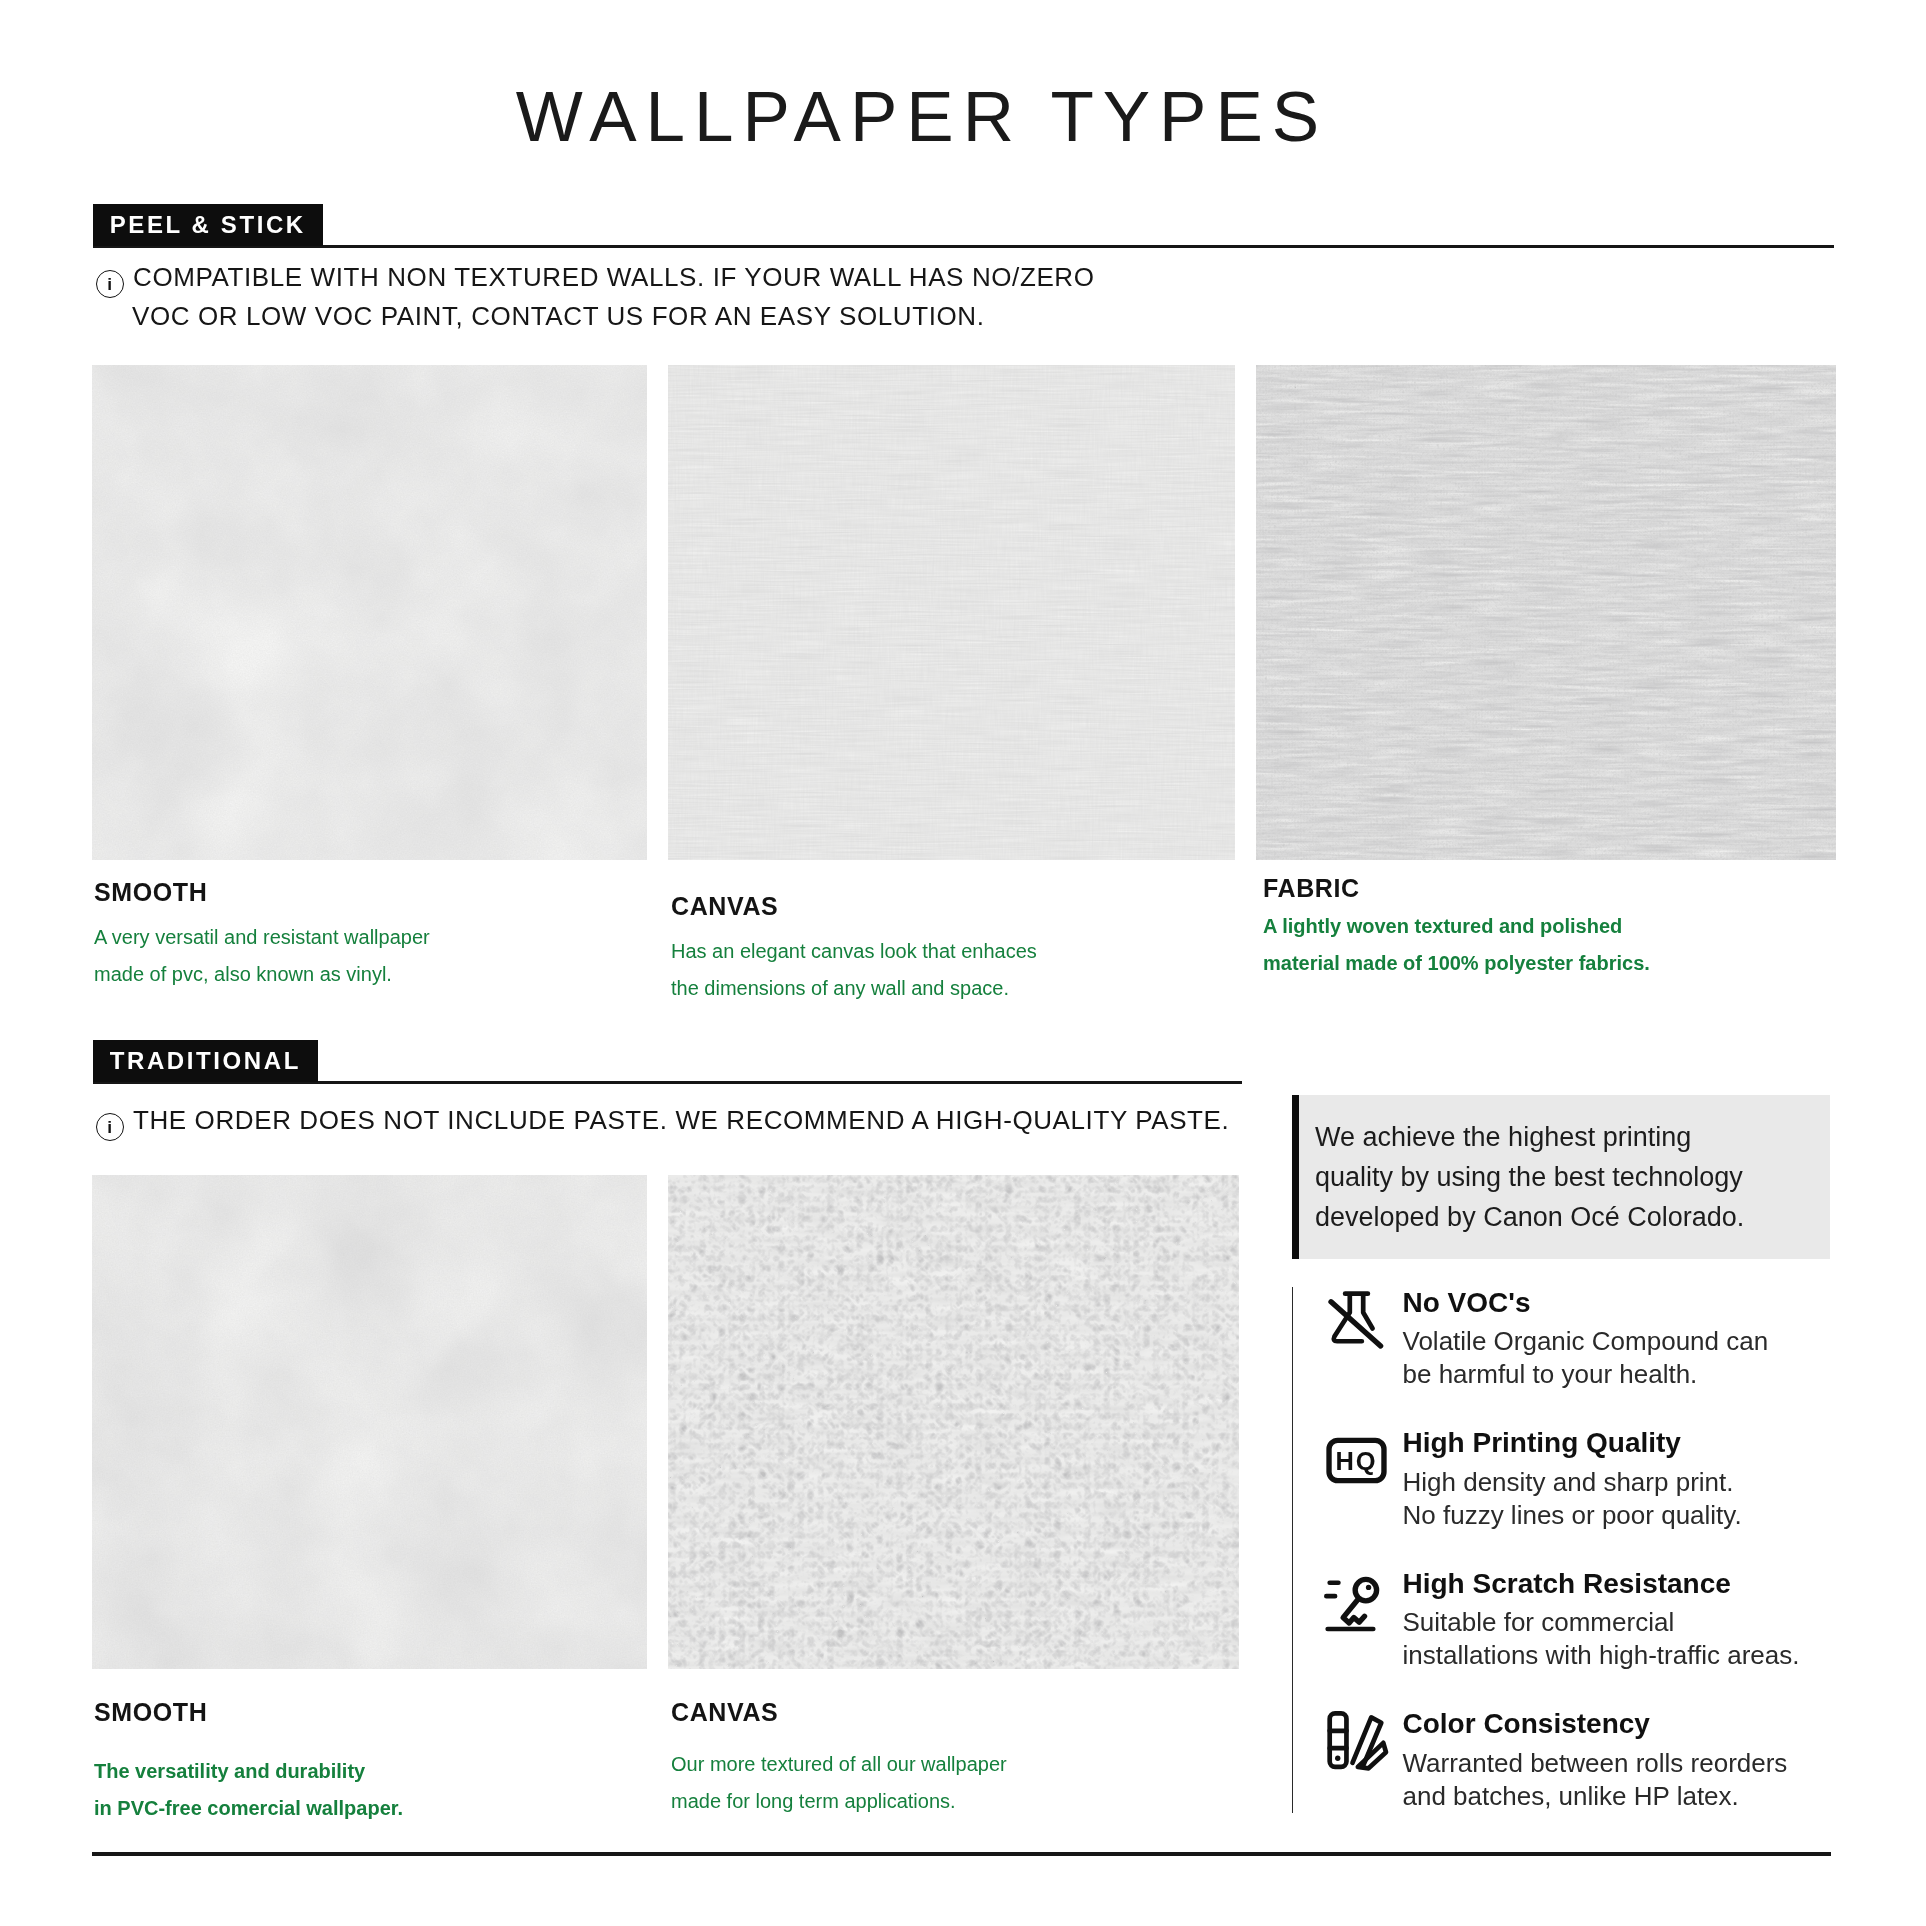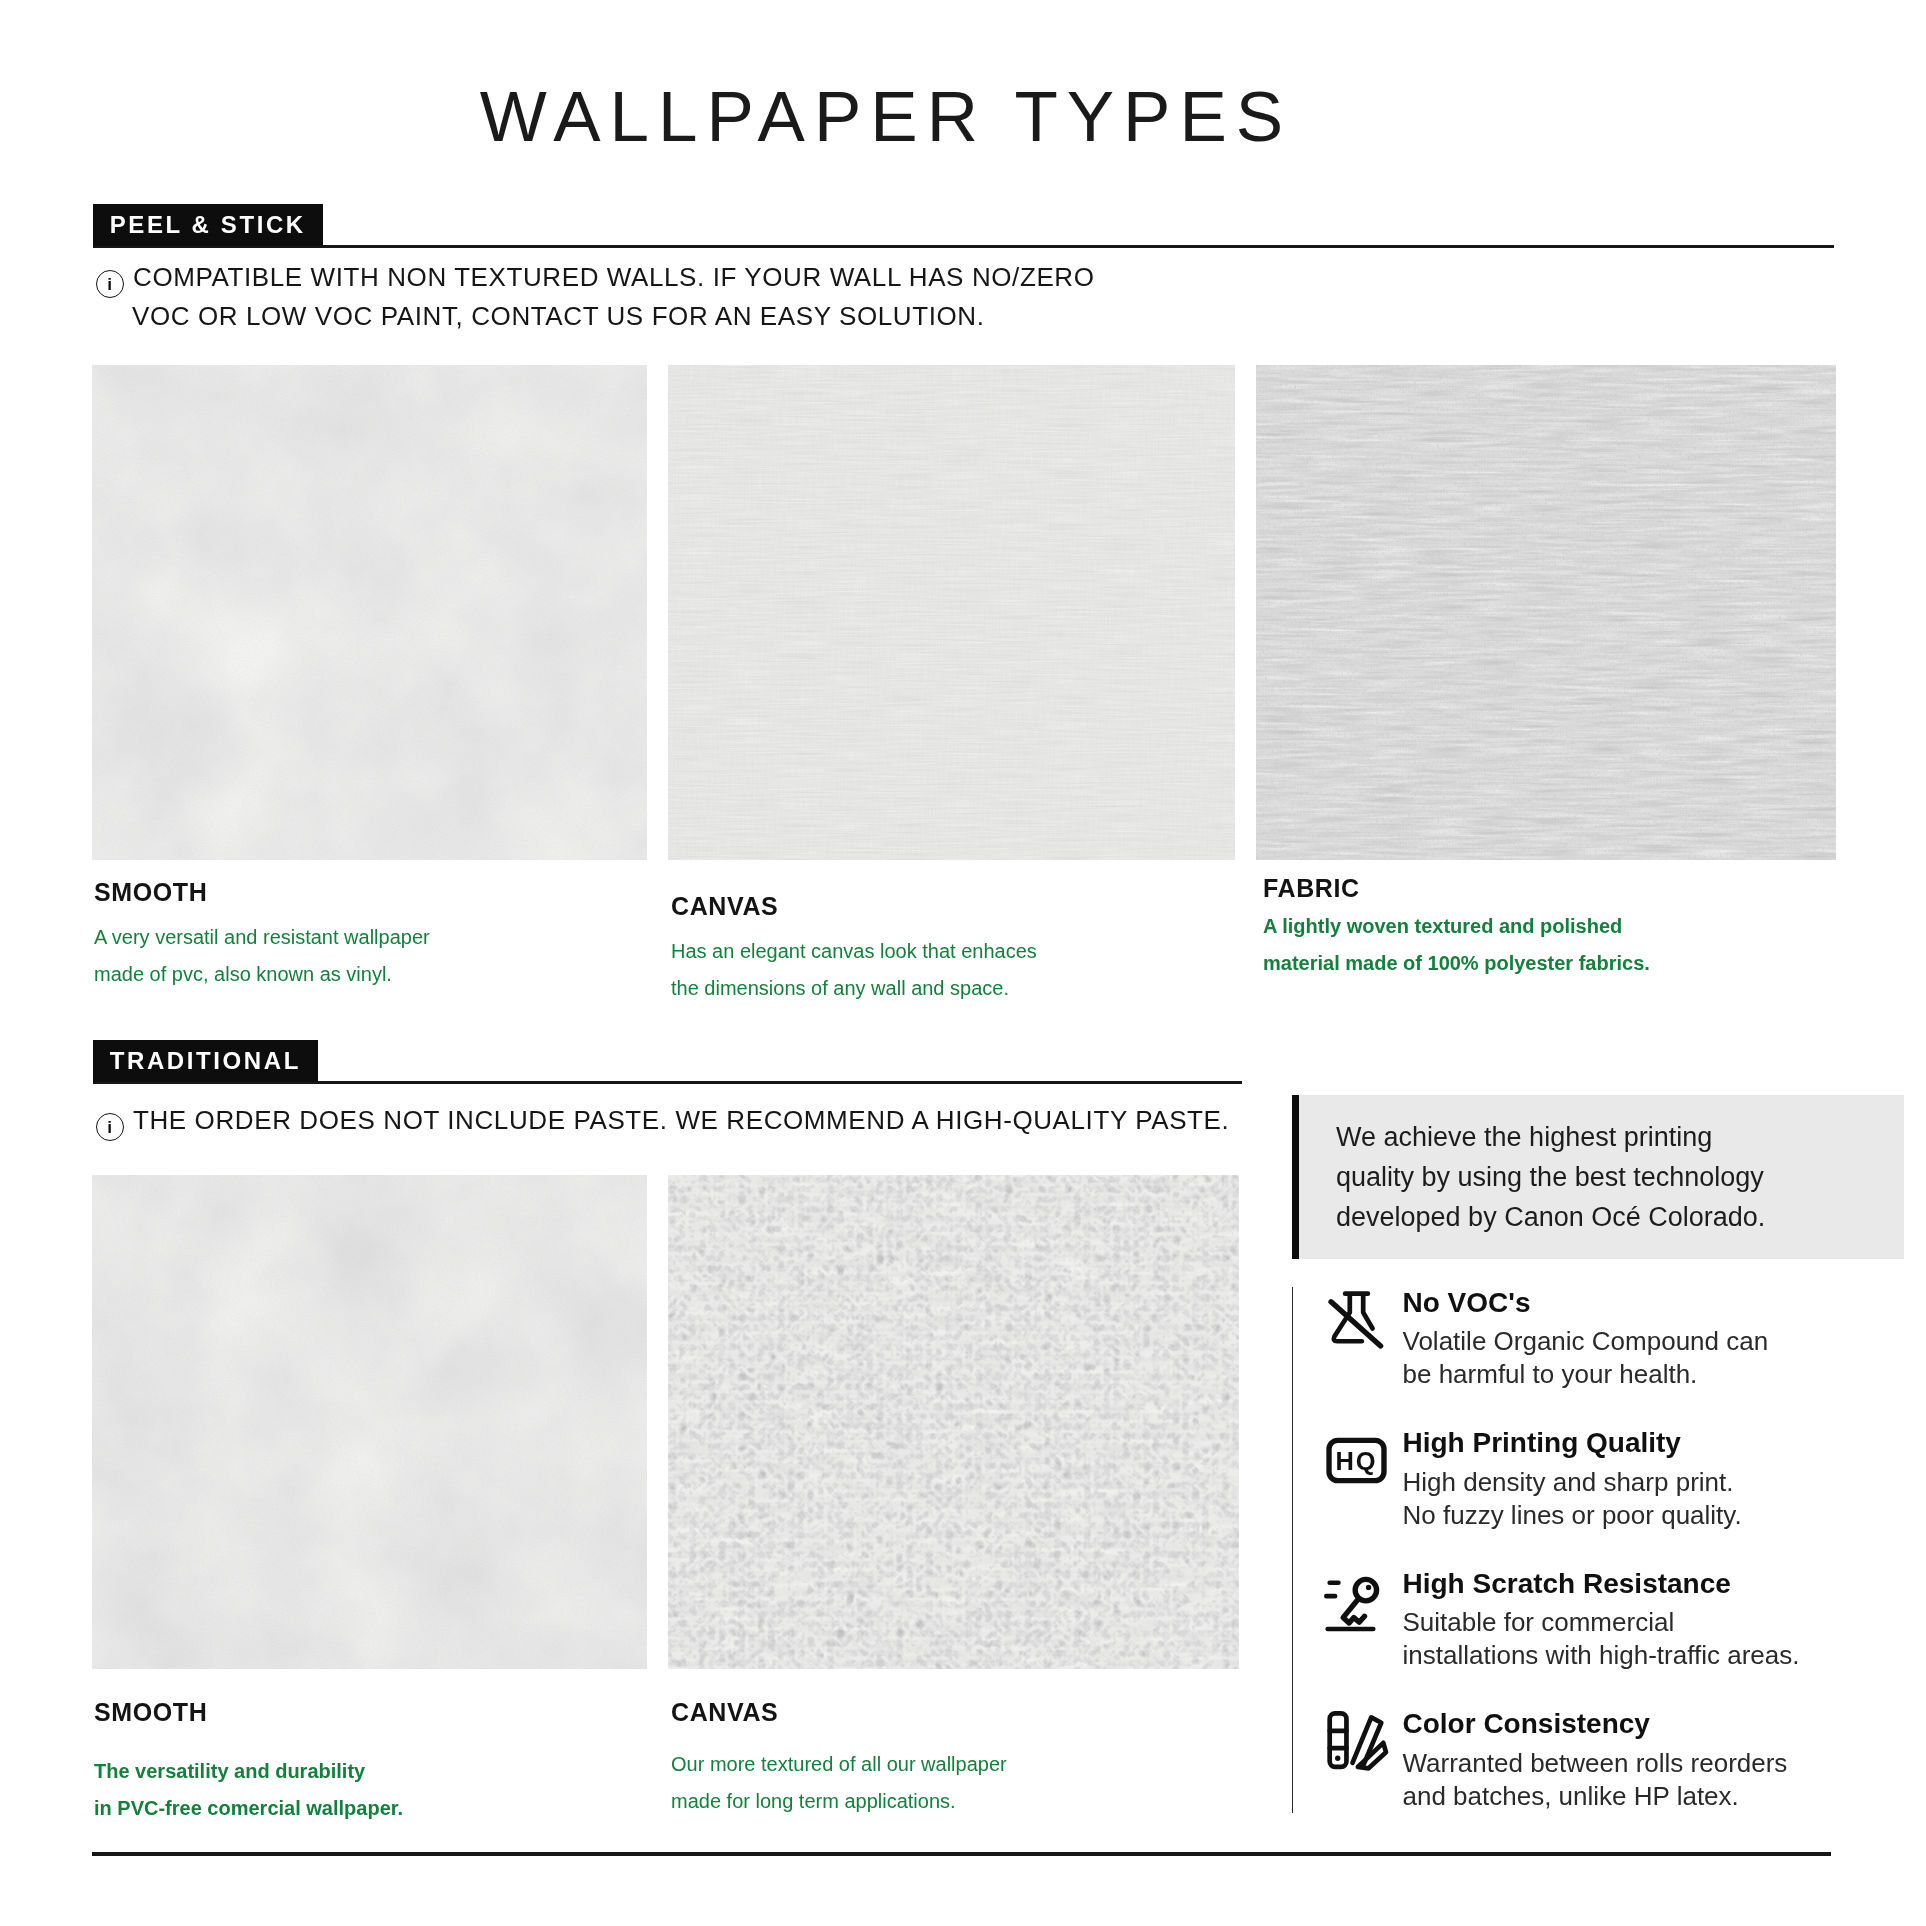--- a/index.html
+++ b/index.html
@@ -3,41 +3,41 @@
 <meta charset="utf-8">
 <style>
   html,body{margin:0;padding:0;background:#ffffff;}
   .page{
     position:relative;width:1926px;height:1926px;background:#ffffff;overflow:hidden;
     font-family:"Liberation Sans", sans-serif;color:#1b1b1b;
   }
   .abs{position:absolute;}
   .page-title{
     left:0;top:76px;width:1772px;text-align:center;
-    font-size:71px;font-weight:400;letter-spacing:9px;color:#1a1a1a;white-space:nowrap;
+    font-size:71px;font-weight:400;letter-spacing:9px;color:#1a1a1a;white-space:nowrap;padding-left:36px;
   }
   .chip{
     background:#0d0d0d;color:#ffffff;font-size:24px;font-weight:700;letter-spacing:2.6px;
     padding:9px 16.7px;line-height:1;white-space:nowrap;
   }
   .rule-h{background:#161616;height:3.2px;}
   .note{font-size:26px;letter-spacing:0.6px;color:#161616;line-height:37px;white-space:nowrap;}
   .note .line2{padding-left:36px;}
   .info-i{
     display:inline-flex;width:26px;height:26px;border:1.9px solid #111;border-radius:50%;
     align-items:center;justify-content:center;font-size:17.3px;font-weight:700;color:#111;
     vertical-align:-3.9px;margin-right:9px;font-style:normal;
   }
   .swatch{overflow:hidden;background:#f6f6f6;}
   .swatch svg{display:block;}
   .cap-title{font-size:25px;font-weight:700;letter-spacing:0.6px;color:#141414;}
   .cap-body{font-size:20px;line-height:37px;color:#15803d;white-space:pre-line;}
   .quote-box{
     background:#e9e9e9;border-left:7.7px solid #0d0d0d;
-    width:612px;box-sizing:border-box;padding:22px 19px 22px 37px;
+    width:538px;box-sizing:border-box;padding:22px 19px 22px 16px;
     font-size:27px;line-height:40px;color:#1c1c1c;white-space:pre-line;
   }
   .features{
     border-left:1.9px solid #2a2a2a;padding-left:29.5px;width:520px;box-sizing:content-box;
   }
   .feature{display:flex;gap:13px;margin-bottom:36px;}
   .feature:last-child{margin-bottom:0;}
   .f-icon{width:67px;height:67px;flex:none;}
   .f-title{font-size:28px;font-weight:700;color:#101010;margin-bottom:6.4px;}
   .f-body{font-size:26px;line-height:33px;color:#2a2a2a;white-space:pre-line;}

